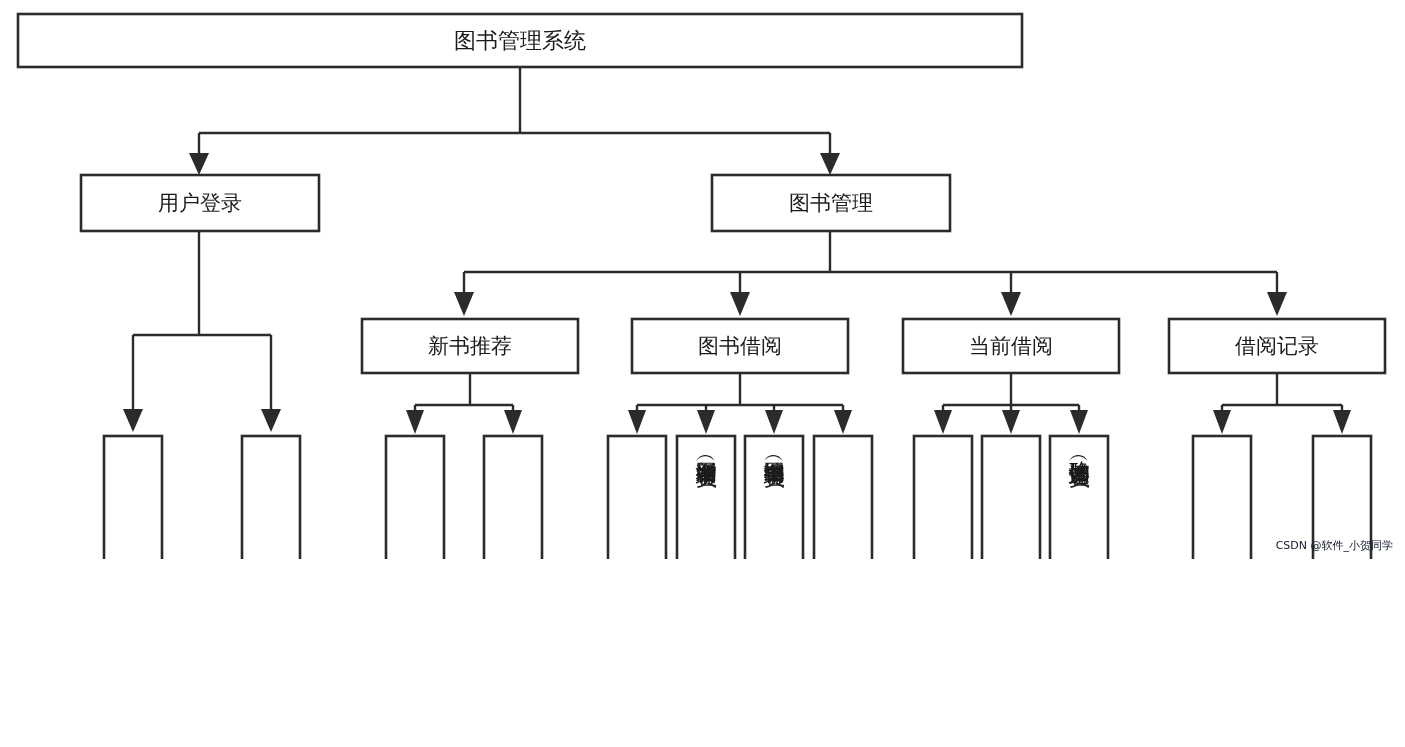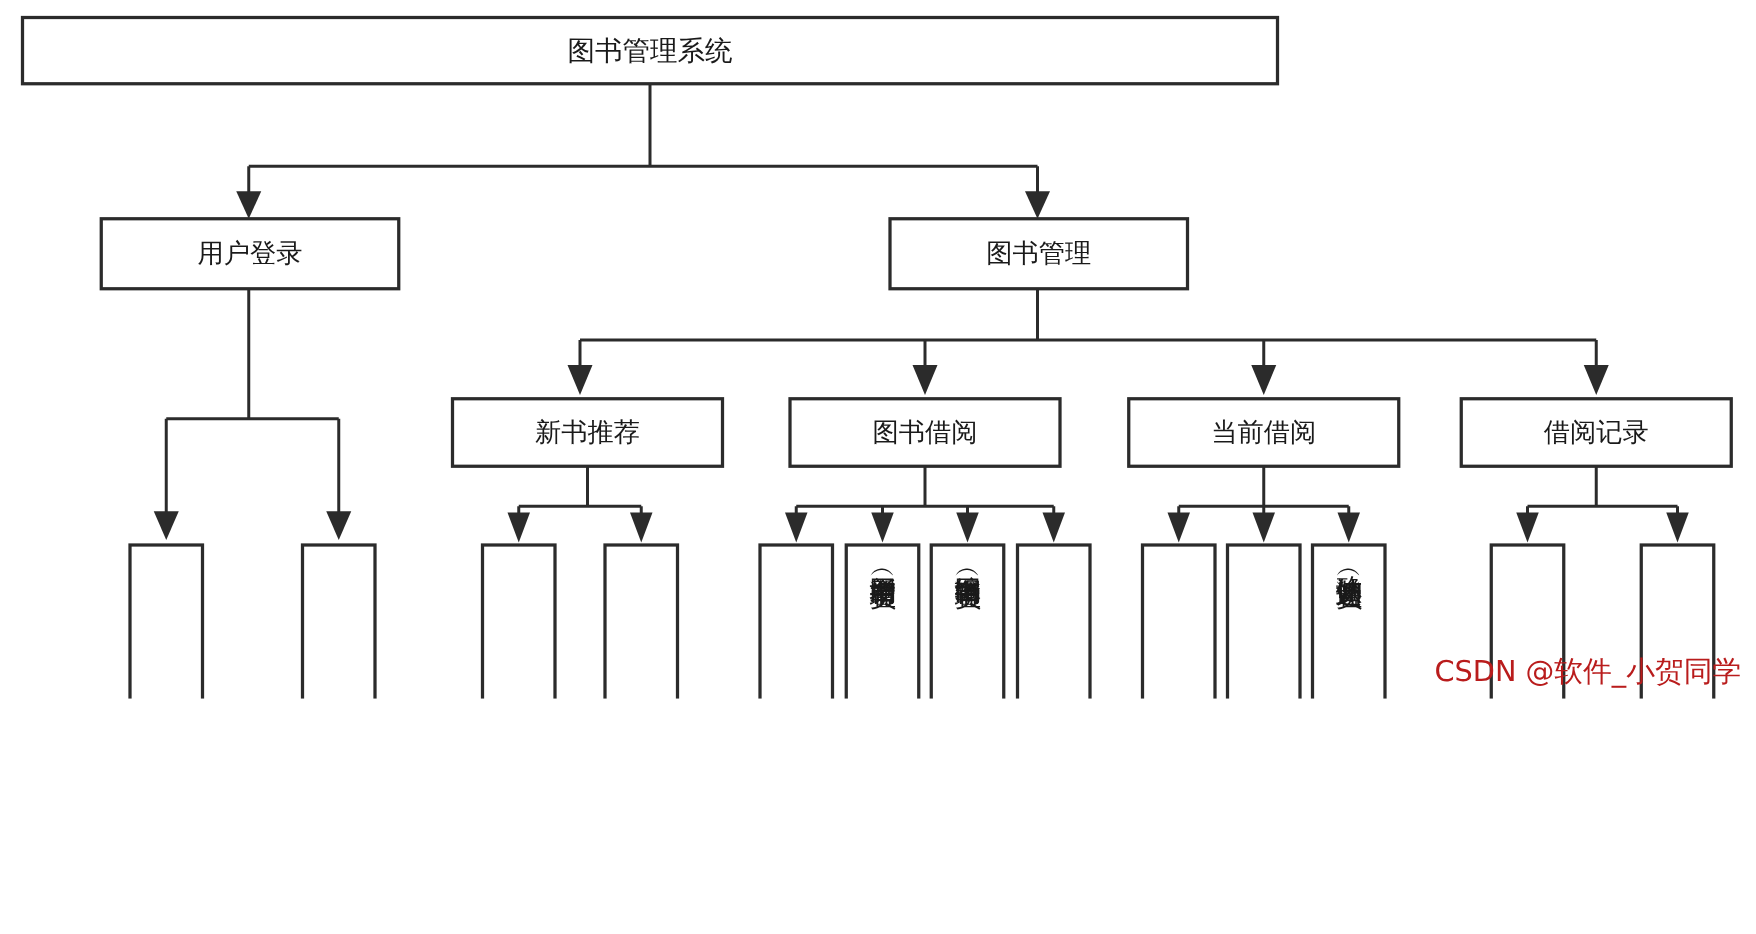--- a/index.html
+++ b/index.html
@@ -70,22 +70,22 @@
     line-height: 1.08;
     color: #1a1a1a;
     letter-spacing: 1px;
     white-space: nowrap;
   }
   .watermark {
     position: absolute;
     right: 12px;
     bottom: 6px;
     font-family: "DejaVu Sans", "Liberation Sans", sans-serif;
-    font-size: 23px;
-    color: #b91c1c;
+    font-size: 11px;
+    color: #0f172a;
     white-space: nowrap;
     pointer-events: none;
   }
 </style>
 </head>
 <body>
 
 <div id="diagram-root">
 
   <svg class="diagram-canvas" viewBox="0 0 1405 747">

